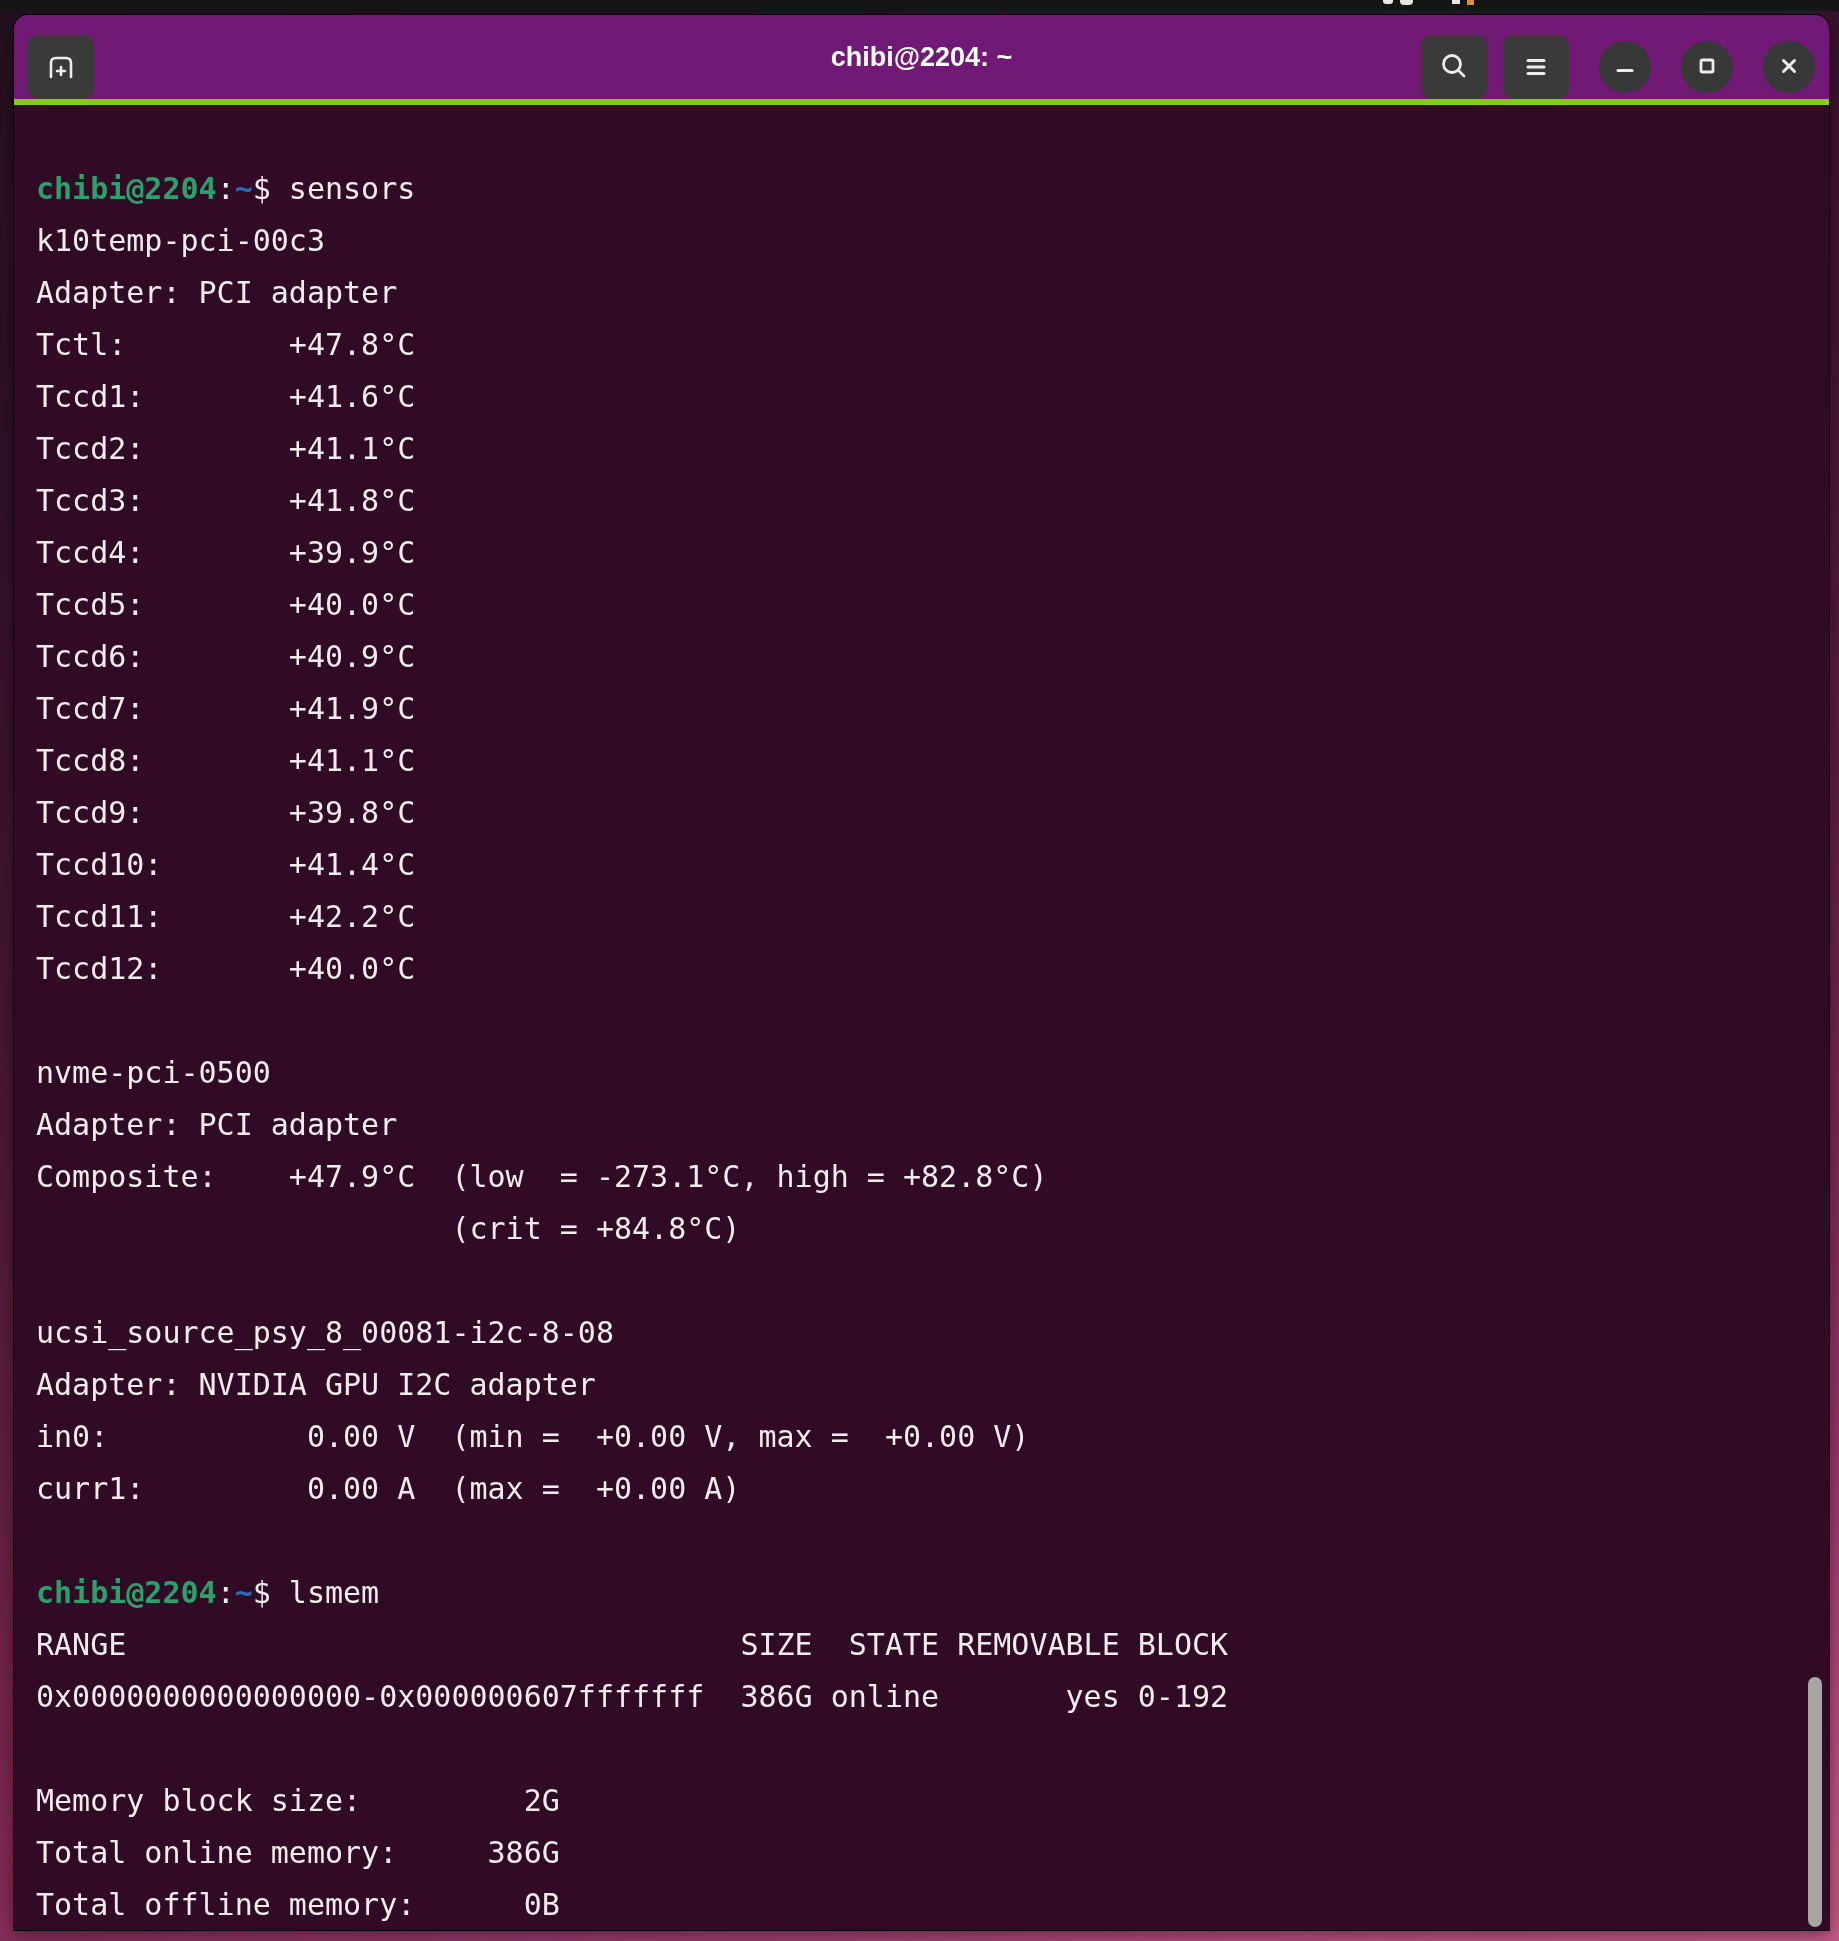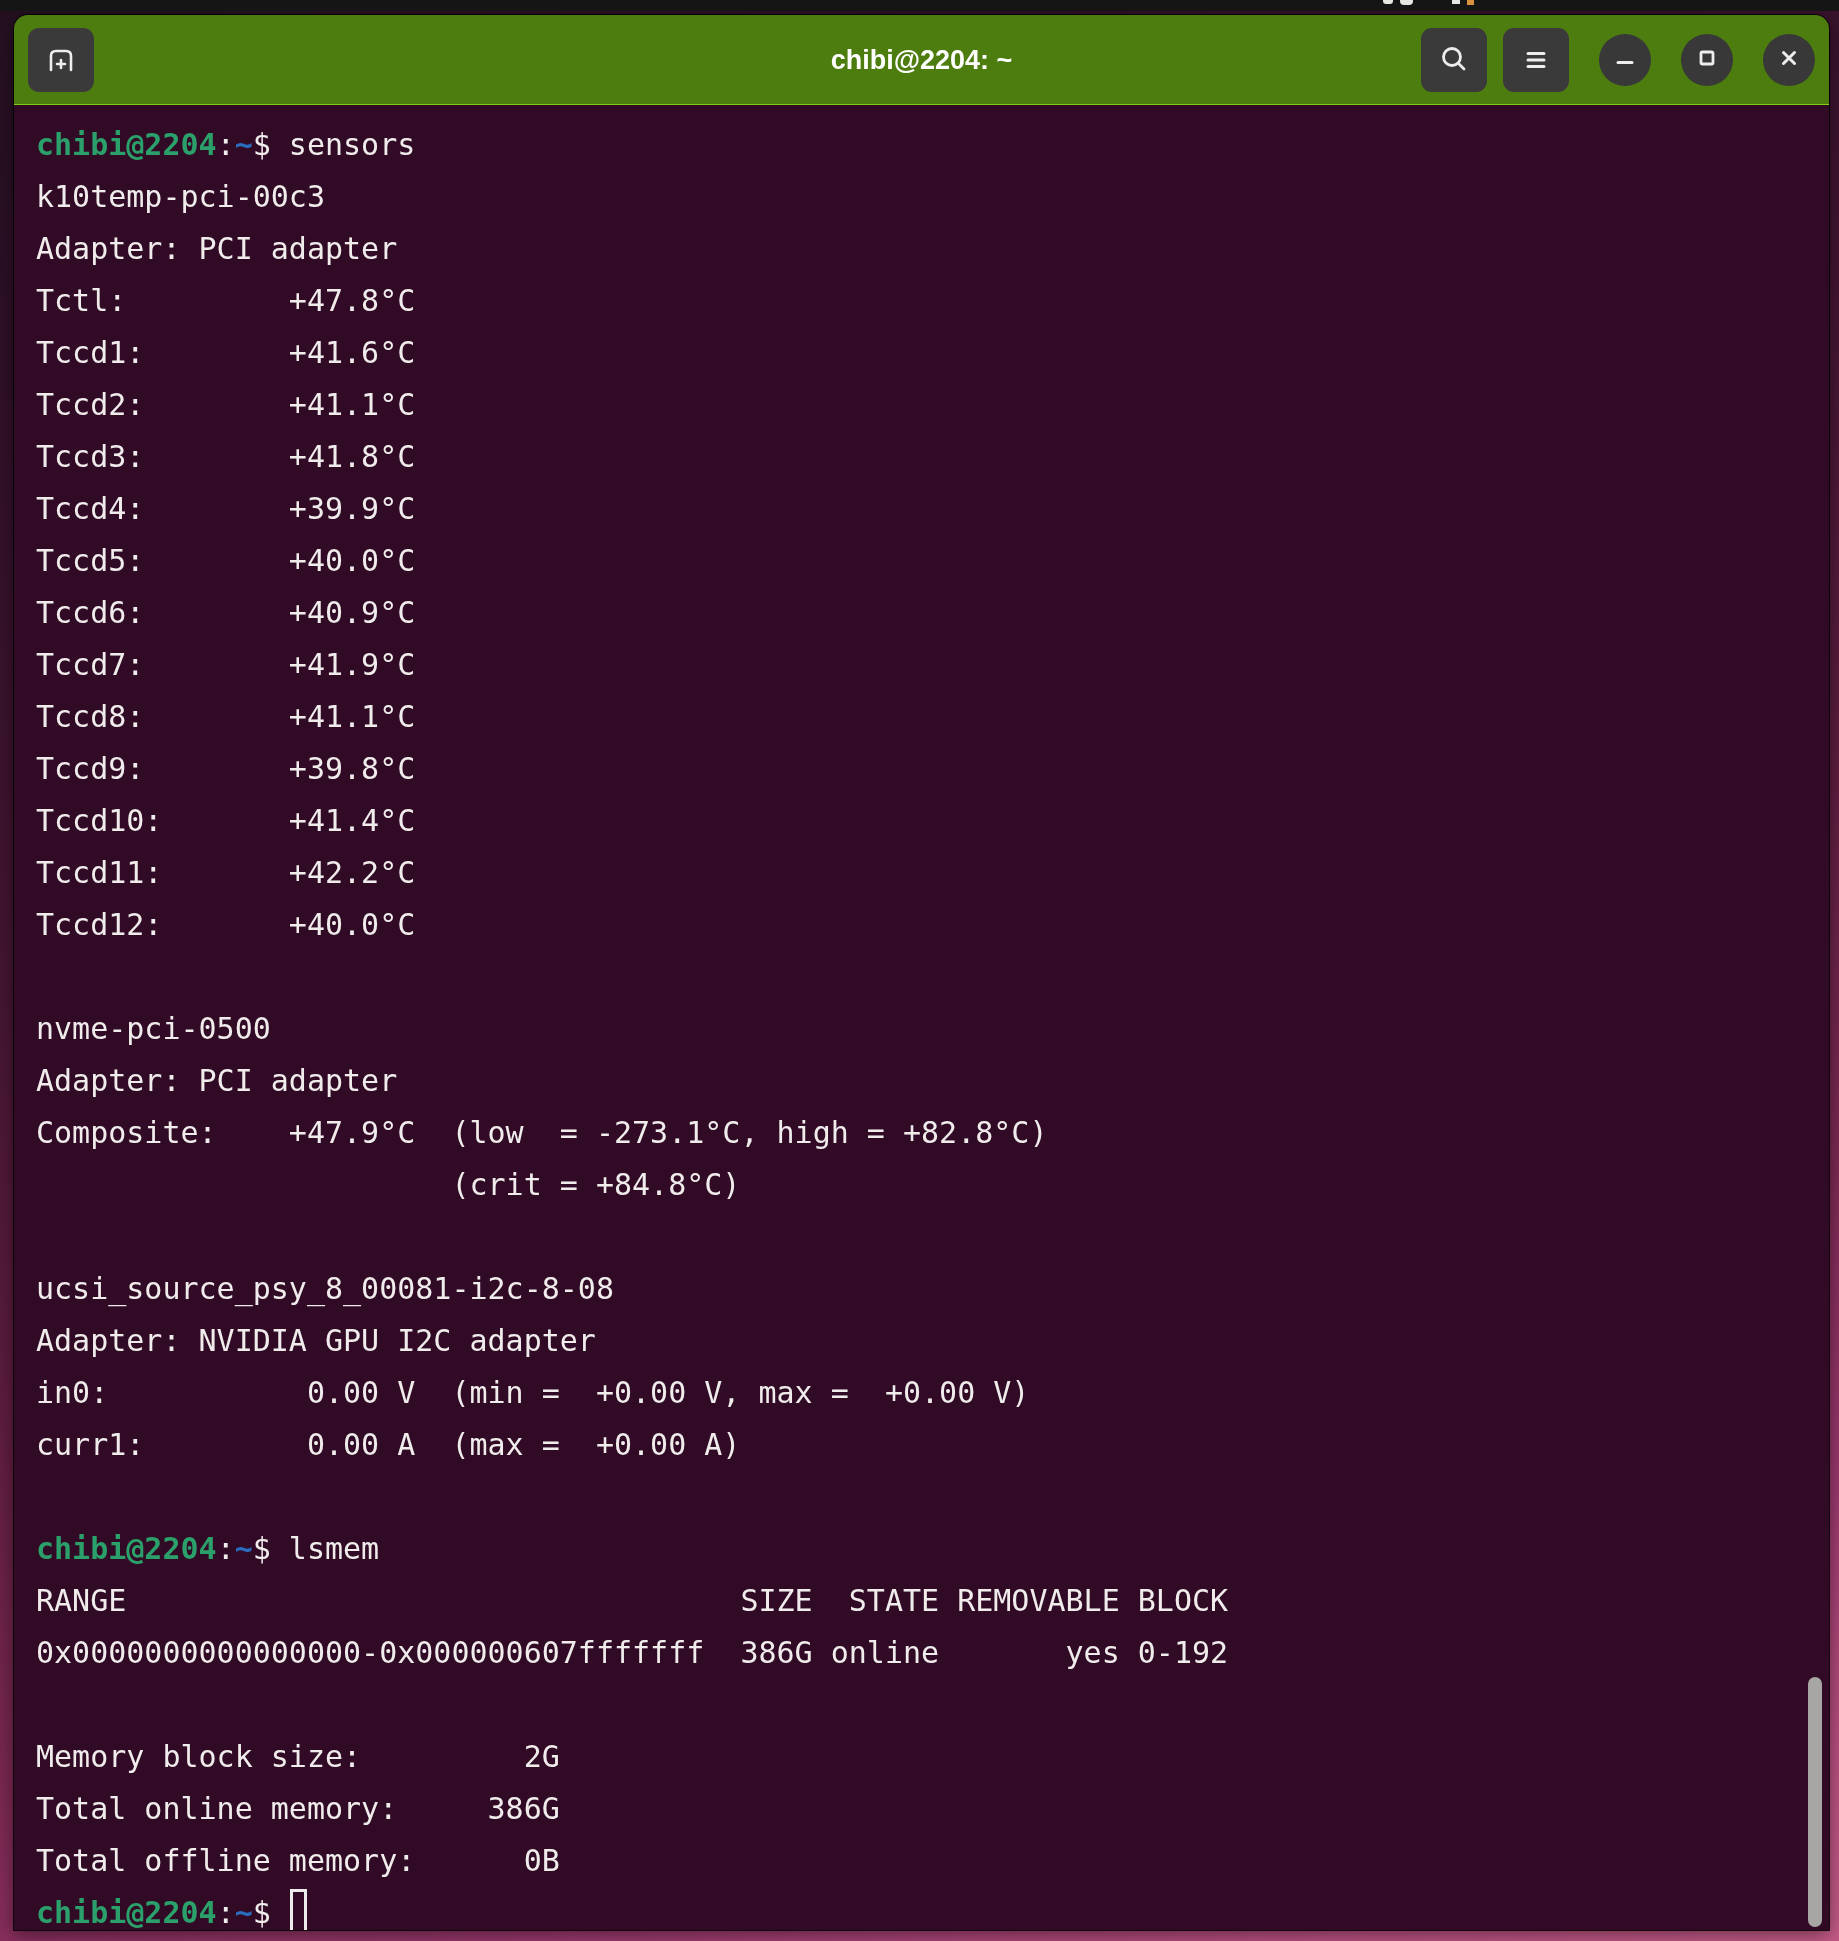--- a/index.html
+++ b/index.html
@@ -30,24 +30,24 @@
     position:absolute; left:14px; top:15px; width:1815px; height:1915px;
     background:#310a26;
     border-radius:14px 14px 0 0;
     box-shadow:0 0 0 1px rgba(0,0,0,0.85), 0 4px 18px rgba(0,0,0,0.45);
     overflow:hidden;
     z-index:2;
   }
 
   
   .headerbar {
-    height:90px; background:#4d7c0f;
-    display:flex; align-items:center;
+    height:90px; background:#701a75;
+    display:flex; align-items:flex-end;
     padding:0 14px; position:relative;
-    border-bottom:1px solid #84cc16;
+    border-bottom:6px solid #84cc16;
   }
   .hdr-btn {
     width:66px; height:64px; border-radius:11px;
     background:#3a3a3a; border:none;
     display:flex; align-items:center; justify-content:center;
     cursor:pointer; flex:none;
   }
   .hdr-btn svg { display:block; }
   .win-title {
     position:absolute; left:50%; top:50%;
@@ -68,20 +68,21 @@
   
   .term {
     position:relative;
     height:1635px;
     padding:14px 28px 0 22px;
     font-family:"DejaVu Sans Mono", monospace;
     font-size:30px; line-height:52px;
     color:#f0ecec;
     white-space:pre;
     cursor:text;
+    margin-top:44px;
   }
   .line { height:52px; }
   .t-w  { color:#f0ecec; }
   .t-g  { color:#2ba06a; font-weight:bold; }
   .t-b  { color:#2a6cbe; font-weight:bold; }
   .cursor {
     display:inline-block; width:17px; height:44px;
     border:3px solid #ececec; background:transparent;
     vertical-align:-10px; margin-left:1px;
   }

